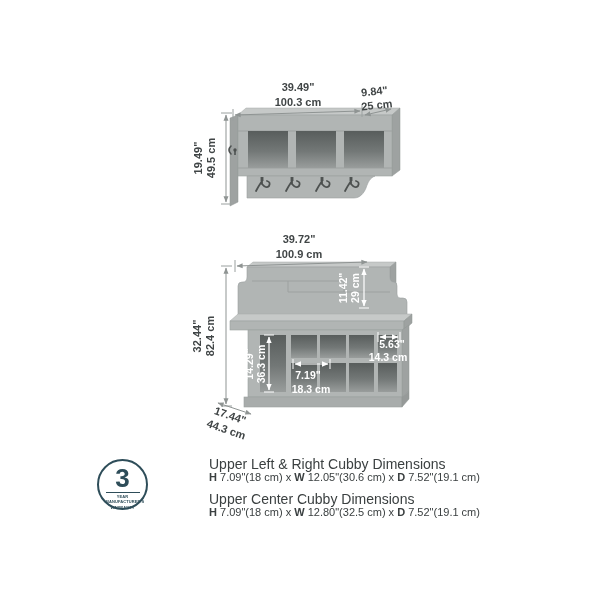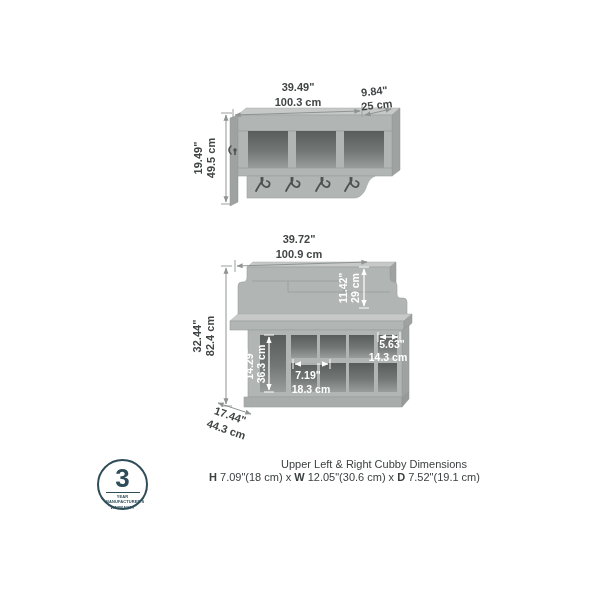--- a/index.html
+++ b/index.html
@@ -17,21 +17,21 @@
   .faceSide{fill:#9ea2a1;stroke:#8f9493;stroke-width:0.5;}
   .groove{stroke:#9da1a0;stroke-width:1;}
   .hook{stroke:#4d5150;stroke-width:1.8;fill:none;stroke-linecap:round;}
   .badge{position:absolute;left:97px;top:459px;width:51px;height:51px;border:2px solid #2e4d59;border-radius:50%;
          box-sizing:border-box;display:flex;flex-direction:column;align-items:center;justify-content:flex-start;}
   .badge-num{font-size:26px;font-weight:bold;color:#2e4d59;line-height:1;margin-top:4px;}
   .badge-text{border-top:1px solid #2e4d59;margin-top:1px;padding-top:1px;width:34px;
               font-size:4px;font-weight:bold;color:#2e4d59;text-align:center;line-height:1.35;letter-spacing:0.1px;}
   .notes{position:absolute;left:209px;top:458px;width:330px;color:#3b4041;}
   .note{margin-bottom:9px;}
-  .note-title{font-size:11px;line-height:13px;text-align:center;}
+  .note-title{font-size:14px;line-height:13px;}
   .note-dims{font-size:11px;line-height:13px;}
   .note-dims b{font-weight:bold;}
 </style>
 </head>
 <body>
 
 <div class="stage">
 <svg width="600" height="600" viewBox="0 0 600 600">
   <defs>
     <linearGradient id="cg" x1="0" y1="0" x2="0" y2="1">
@@ -200,14 +200,18 @@
     <span>WARRANTY</span>
   </div>
 </div>
 
 
 <div class="notes">
   <div class="note">
     <div class="note-title">Upper Left &amp; Right Cubby Dimensions</div>
     <div class="note-dims"><b>H</b><span> 7.09"(18 cm) x </span><b>W</b><span> 12.05"(30.6 cm) x </span><b>D</b><span> 7.52"(19.1 cm)</span></div>
   </div>
+  <div class="note">
+    <div class="note-title">Upper Center Cubby Dimensions</div>
+    <div class="note-dims"><b>H</b><span> 7.09"(18 cm) x </span><b>W</b><span> 12.80"(32.5 cm) x </span><b>D</b><span> 7.52"(19.1 cm)</span></div>
+  </div>
 </div>
 </div>
 
 </body></html>

